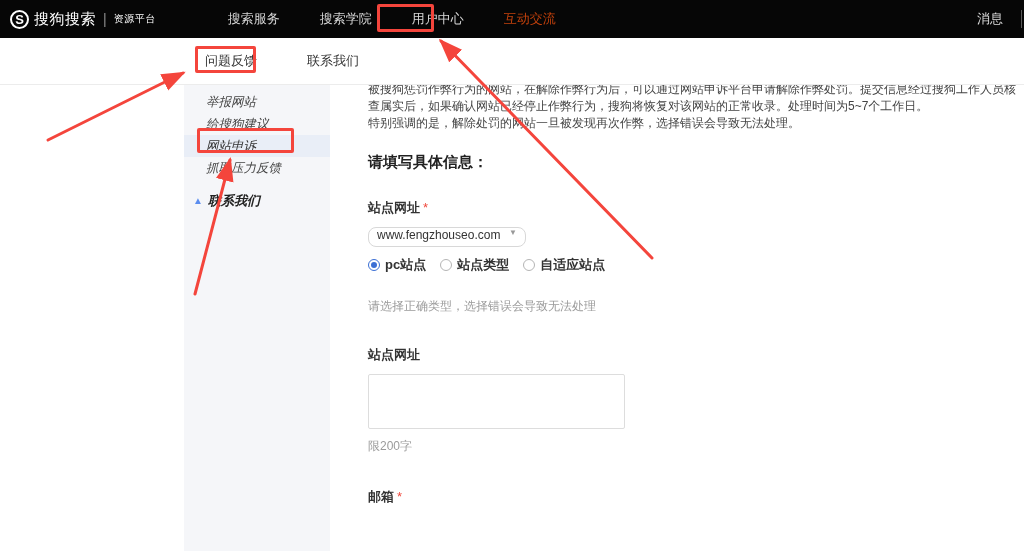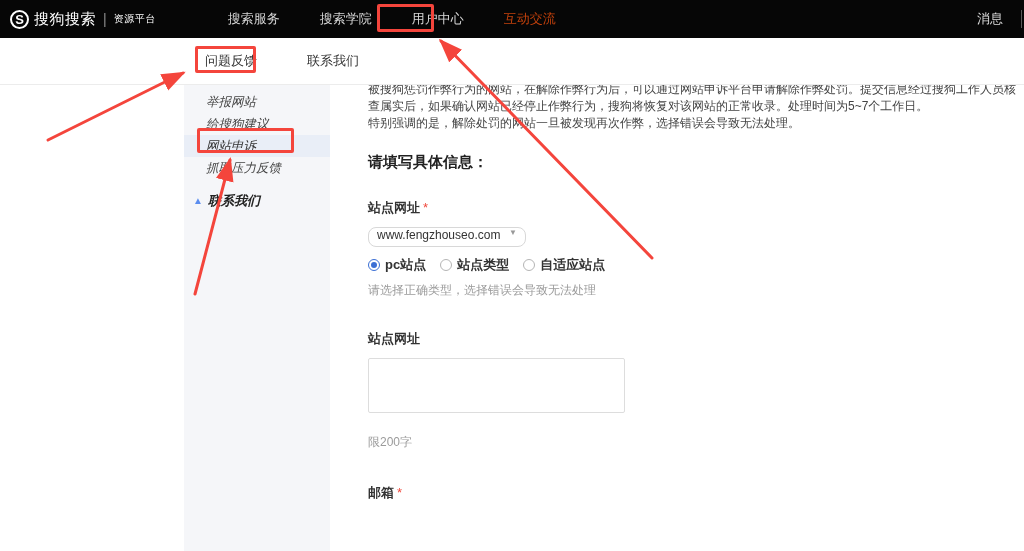--- a/index.html
+++ b/index.html
@@ -47,25 +47,25 @@
                 display:flex; padding:0 8px; font-size:12px; color:#333; cursor:pointer; background:#fff;gap:6px; }
   .select-caret { margin-left:auto; color:#999; font-size:8px; }
   .f-label.type { margin-top:47px; }
   .radio-row { margin-top:9px; display:flex; align-items:center; gap:8px; }
   .radio-opt { display:flex; align-items:center; gap:5px; cursor:pointer; margin-right:6px; }
   .radio-circle { width:12px; height:12px; border-radius:50%; border:1px solid #b5b5b5; background:#fff; position:relative; }
   .radio-opt.checked .radio-circle { border-color:#3b6fd4; }
   .radio-opt.checked .radio-circle::after { content:""; position:absolute; left:2px; top:2px; width:6px; height:6px;
                                             border-radius:50%; background:#3b6fd4; }
   .radio-label { font-size:13px; font-weight:bold; color:#333;text-align:right; }
-  .help { margin-top:8px; font-size:12px; color:#9b9b9b; }
+  .help { margin-top:24px; font-size:12px; color:#9b9b9b; }
   .f-label.reason { margin-top:31px; }
   .reason-area { margin-top:10px; width:257px; height:55px; border:1px solid #ddd; border-radius:2px; resize:none;
                  font-family:"Liberation Sans","DejaVu Sans",sans-serif; font-size:12px; padding:5px; color:#333; }
-  .limit { margin-top:17px; font-size:12px; color:#9b9b9b; }
+  .limit { margin-top:5px; font-size:12px; color:#9b9b9b; }
   .f-label.email { margin-top:33px; }
 
   
   .anno-box { position:absolute; border:3px solid #f4453c; border-radius:2px; z-index:50; pointer-events:none; }
   .box-hudong   { left:377px; top:4px;   width:57px; height:28px; }
   .box-wenti    { left:195px; top:46px;  width:61px; height:27px; }
   .box-shensu   { left:197px; top:128px; width:97px; height:25px; }
   .anno-svg { position:absolute; inset:0; width:1024px; height:551px; z-index:49; pointer-events:none; }
   .anno-line { stroke:#f4453c; stroke-width:3; stroke-linecap:round; }
 </style>

